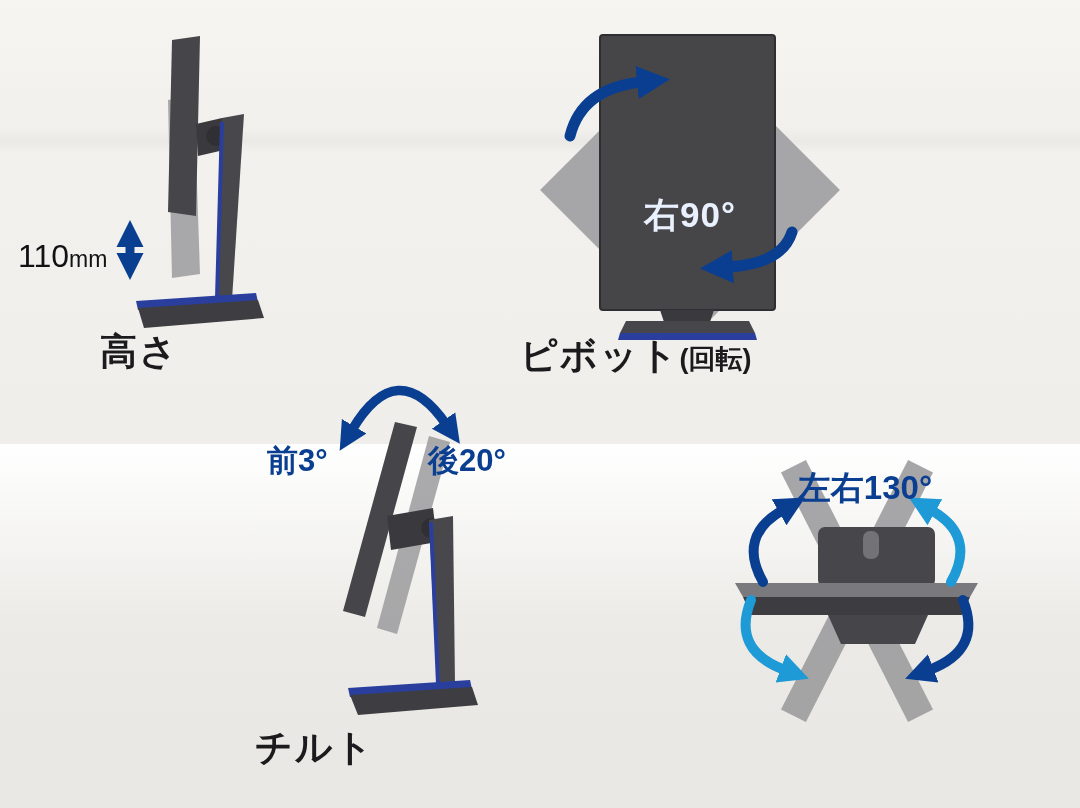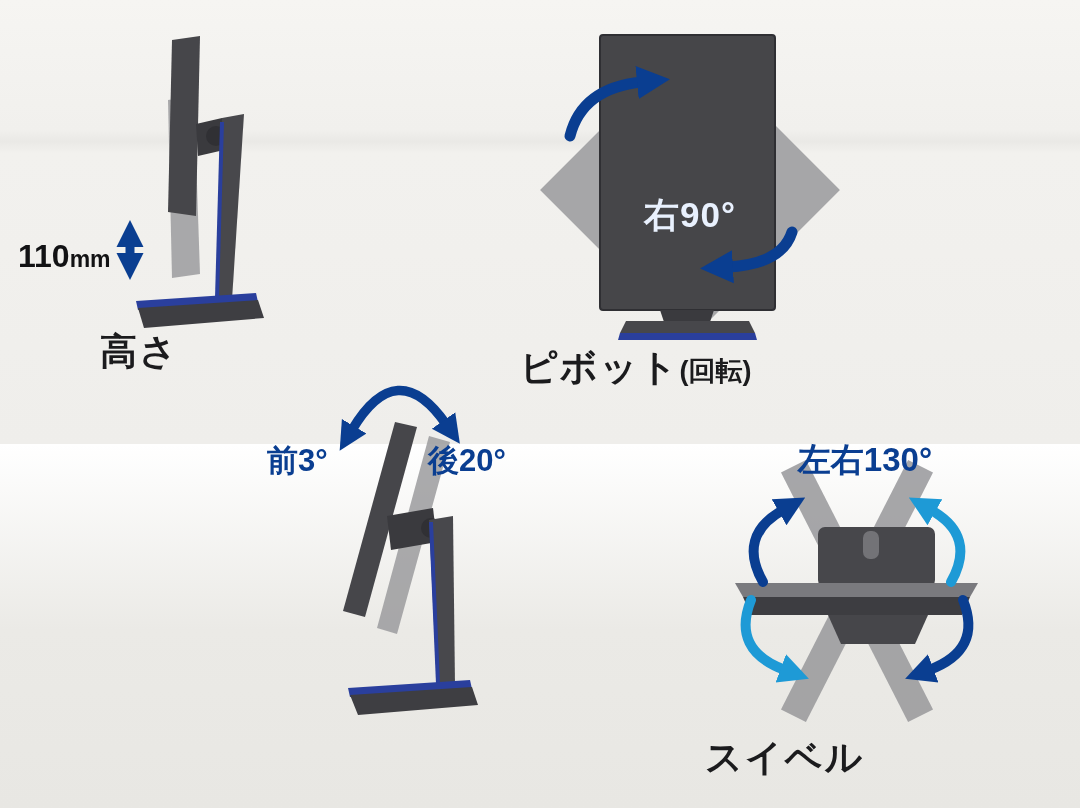--- a/index.html
+++ b/index.html
@@ -19,29 +19,29 @@
   .caption {
     position:absolute; text-align:left; font-weight:700;
     color:#1b1b1d; font-size:37px; letter-spacing:2px; line-height:1.1;
   }
   .caption .sub { font-size:27px; letter-spacing:0; }
   .angle-blue {
     position:absolute; font-weight:700; color:#0a3e91; font-size:31px;
     white-space:nowrap;
   }
   .measure {
-    position:absolute; font-weight:700; color:#121214; font-size:32px;
+    position:absolute; font-weight:400; color:#121214; font-size:32px;
     white-space:nowrap;
   }
   .measure .unit { font-size:23px; }
   .pivot-angle {
     position:absolute; font-weight:700; color:#e9f1fe; font-size:35px;
     text-align:center; letter-spacing:1px;
   }
-  .swivel-range { font-size:33px; text-align:center; }
+  .swivel-range { font-size:33px; text-align:center;margin-top:28px; }
 </style>
 </head>
 <body>
 
 <div id="canvas">
 
   <section class="fig" id="fig-height" style="left:10px;top:12px;width:300px;height:368px;">
     <svg width="300" height="368" viewBox="0 0 300 368">
       <defs>
         <marker id="ahd-h" viewBox="0 0 10 10" refX="1.5" refY="5" markerWidth="3" markerHeight="3.4" orient="auto-start-reverse">
@@ -83,21 +83,21 @@
       <rect x="80" y="27" width="175" height="275" rx="3" fill="#464649" stroke="#2f2f33" stroke-width="2"></rect>
 
       <polygon points="140,302 194,302 190,314 144,314" fill="#3a3a3e"></polygon>
       <polygon points="106,313 229,313 235,325 100,325" fill="#47474b"></polygon>
       <polygon points="100,325 235,325 237,332 98,332" fill="#2a3f9d"></polygon>
 
       <path d="M 50 128 Q 62 80 122 74" stroke="#0a3e91" stroke-width="11" fill="none" stroke-linecap="round" marker-end="url(#ahd-p)"></path>
       <path d="M 272 224 Q 262 256 208 259" stroke="#0a3e91" stroke-width="11" fill="none" stroke-linecap="round" marker-end="url(#ahd-p)"></path>
     </svg>
     <div class="pivot-angle" style="left:70px;top:148px;width:200px;margin-top:36px;">右90°</div>
-    <div class="caption" style="left:0;top:340px;width:370px;">
+    <div class="caption" style="left:0;top:328px;width:370px;">
       <span>ピボット</span><span class="sub">(回転)</span>
     </div>
   </section>
 
   <section class="fig" id="fig-tilt" style="left:245px;top:380px;width:310px;height:400px;">
     <svg width="310" height="400" viewBox="0 0 310 400">
       <defs>
         <marker id="ahd-t" viewBox="0 0 10 10" refX="1.5" refY="5" markerWidth="3" markerHeight="3.4" orient="auto-start-reverse">
           <path d="M0,0 L10,5 L0,10 z" fill="#0a3e91"></path>
         </marker>
@@ -113,20 +113,21 @@
       <circle cx="186" cy="148" r="10" fill="#303034"></circle>
 
       <polygon points="184,140 208,136 210,306 192,306" fill="#48484c"></polygon>
       <path d="M 186 142 L 193 304" stroke="#2a3f9d" stroke-width="4" fill="none"></path>
 
       <polygon points="103,308 225,300 227,309 105,317" fill="#2a3f9d"></polygon>
       <polygon points="105,315 227,307 233,325 113,335" fill="#3e3e42"></polygon>
     </svg>
     <div class="angle-blue" style="left:22px;top:60px;">前3°</div>
     <div class="angle-blue" style="left:183px;top:60px;">後20°</div>
+    <div class="caption" style="left:10px;top:348px;width:300px;">チルト</div>
   </section>
 
   <section class="fig" id="fig-swivel" style="left:705px;top:428px;width:320px;height:362px;">
     <svg width="320" height="362" viewBox="0 0 320 362">
       <defs>
         <marker id="ahd-s" viewBox="0 0 10 10" refX="1.5" refY="5" markerWidth="3" markerHeight="3.4" orient="auto-start-reverse">
           <path d="M0,0 L10,5 L0,10 z" fill="#0a3e91"></path>
         </marker>
         <marker id="ahl-s" viewBox="0 0 10 10" refX="1.5" refY="5" markerWidth="3" markerHeight="3.4" orient="auto-start-reverse">
           <path d="M0,0 L10,5 L0,10 z" fill="#1e9ad6"></path>
@@ -144,16 +145,15 @@
       <polygon points="30,155 273,155 265,169 38,169" fill="#7a7a7e"></polygon>
       <polygon points="38,169 265,169 257,187 46,187" fill="#3d3d41"></polygon>
       <polygon points="123,187 223,187 210,216 136,216" fill="#46464a"></polygon>
 
       <path d="M 58 154 Q 32 108 78 82" stroke="#0a3e91" stroke-width="10" fill="none" stroke-linecap="round" marker-end="url(#ahd-s)"></path>
       <path d="M 46 172 Q 26 222 80 242" stroke="#1e9ad6" stroke-width="10" fill="none" stroke-linecap="round" marker-end="url(#ahl-s)"></path>
       <path d="M 246 154 Q 272 108 226 82" stroke="#1e9ad6" stroke-width="10" fill="none" stroke-linecap="round" marker-end="url(#ahl-s)"></path>
       <path d="M 258 172 Q 278 222 224 242" stroke="#0a3e91" stroke-width="10" fill="none" stroke-linecap="round" marker-end="url(#ahd-s)"></path>
     </svg>
     <div class="angle-blue swivel-range" style="left:0;top:10px;width:320px;">左右130°</div>
-    <div class="caption" style="left:0;top:310px;width:320px;">スイベル</div>
   </section>
 
 </div>
 
 </body></html>

